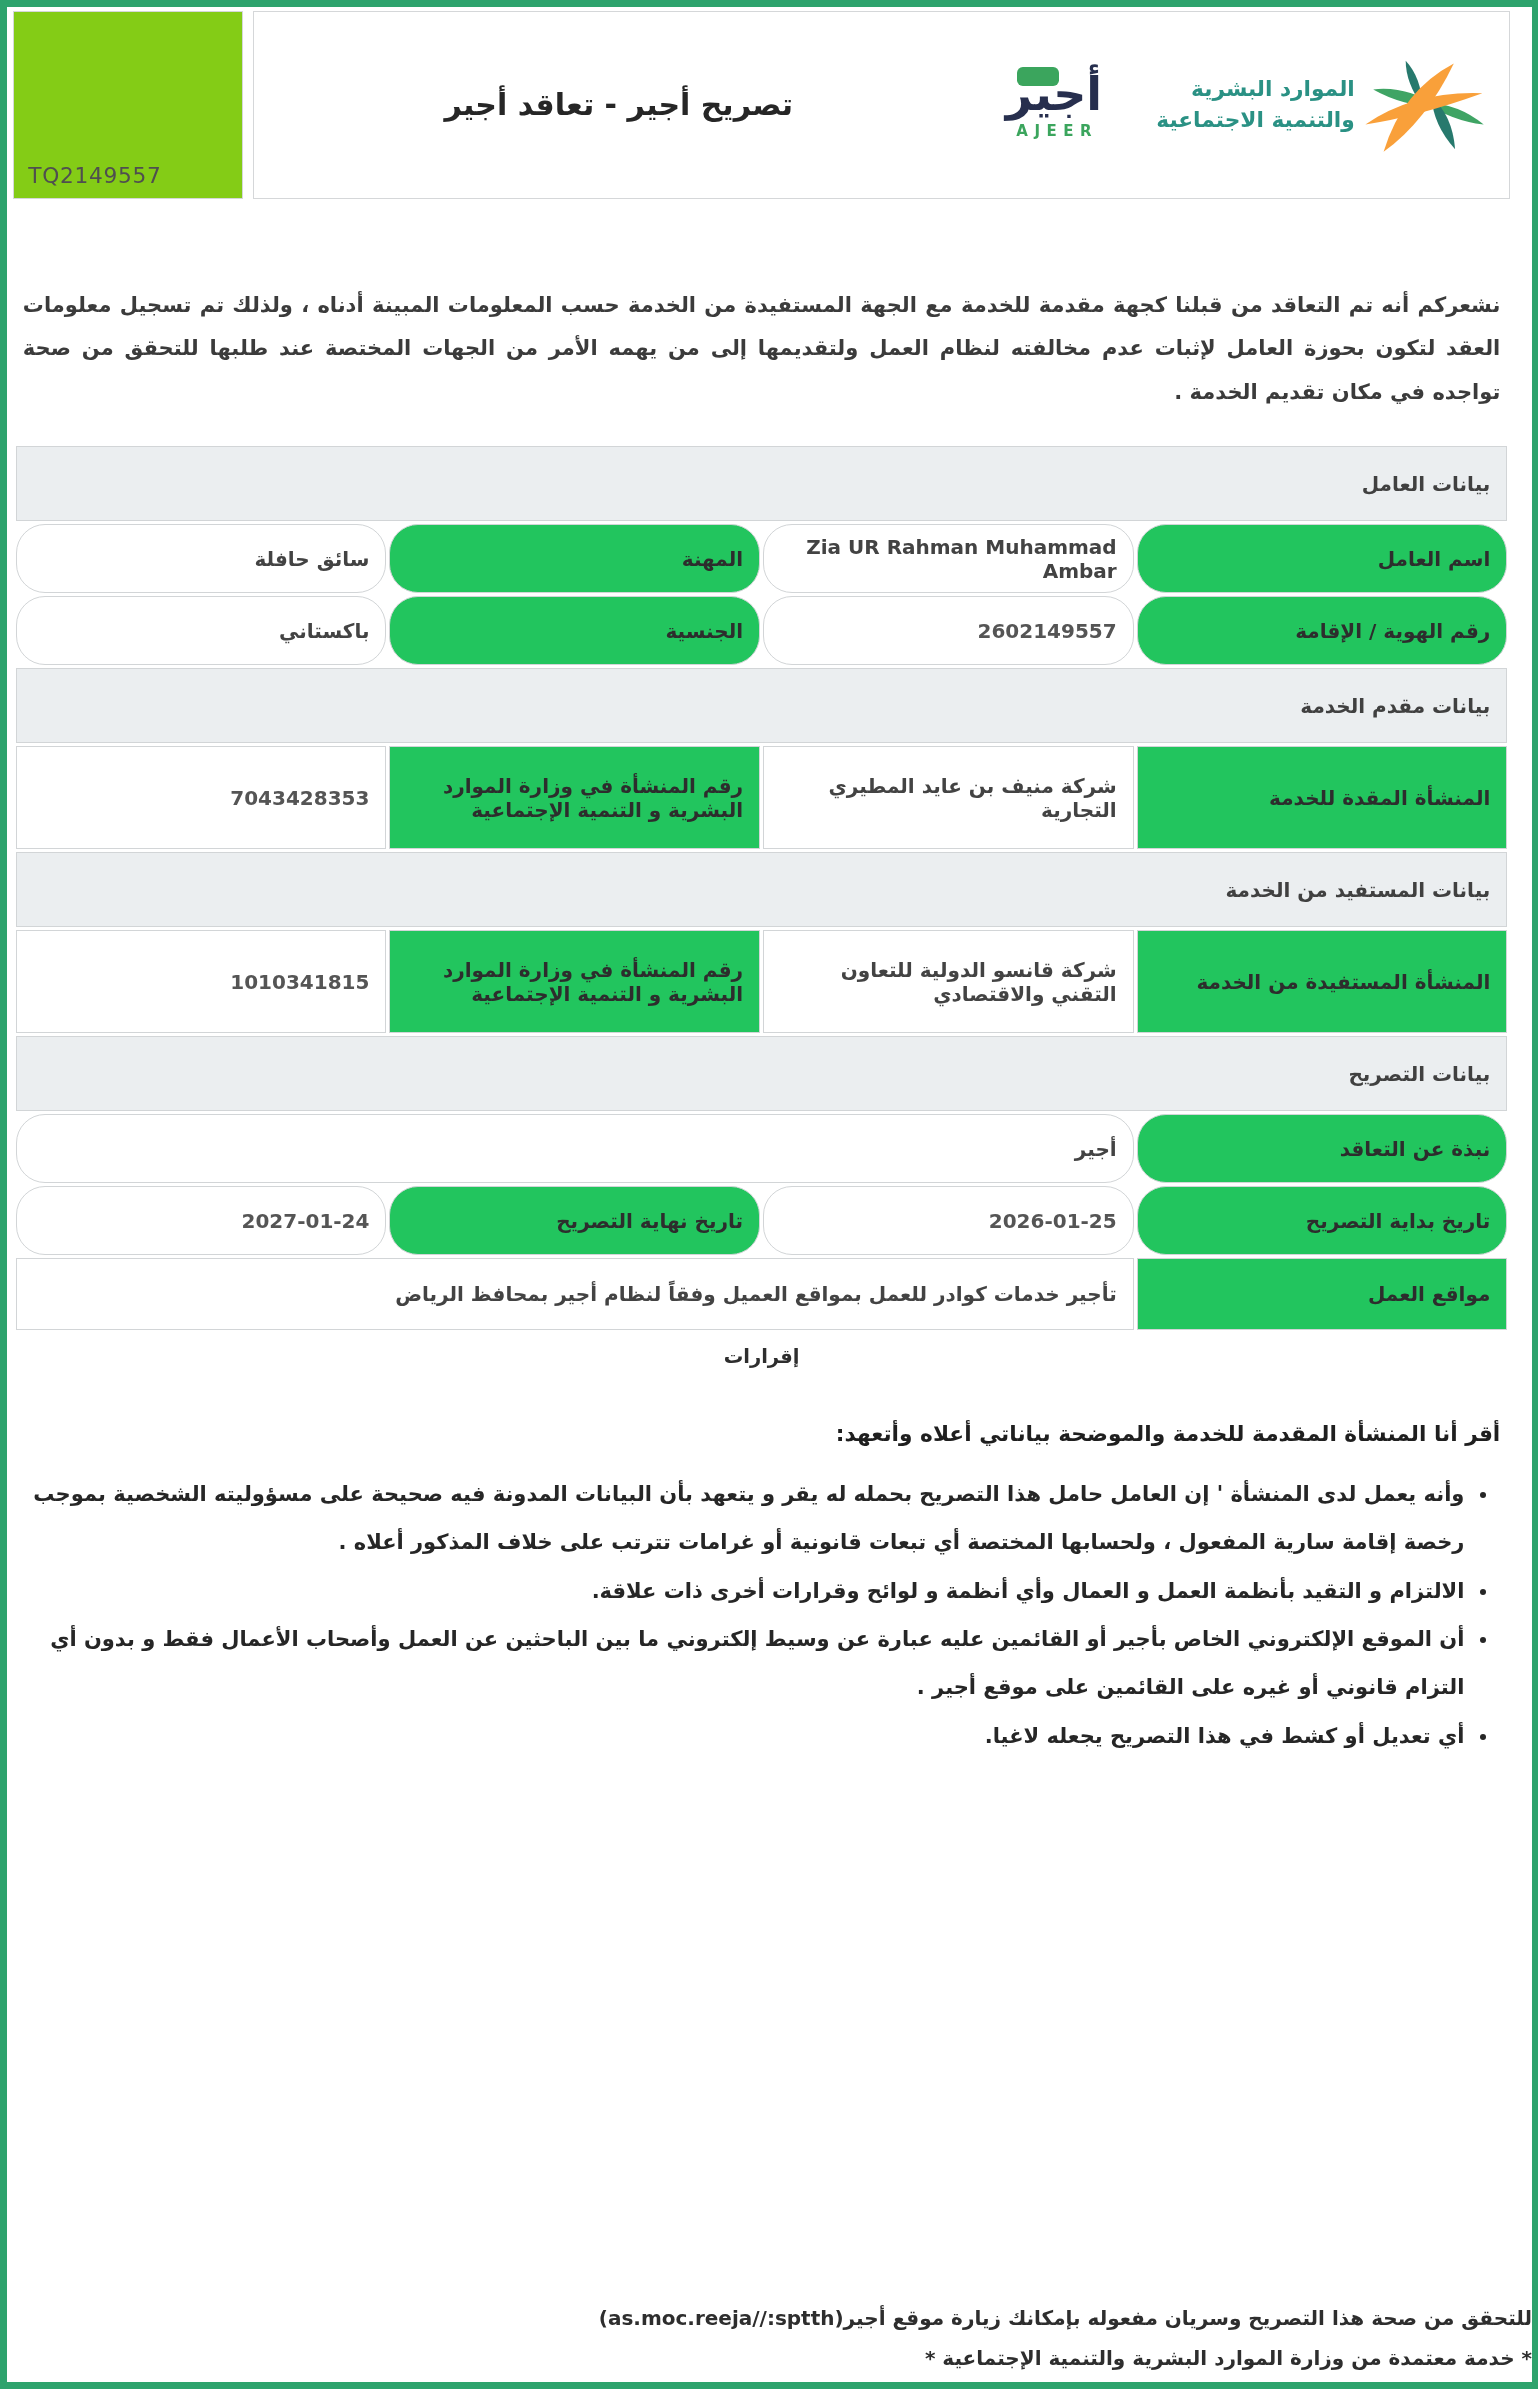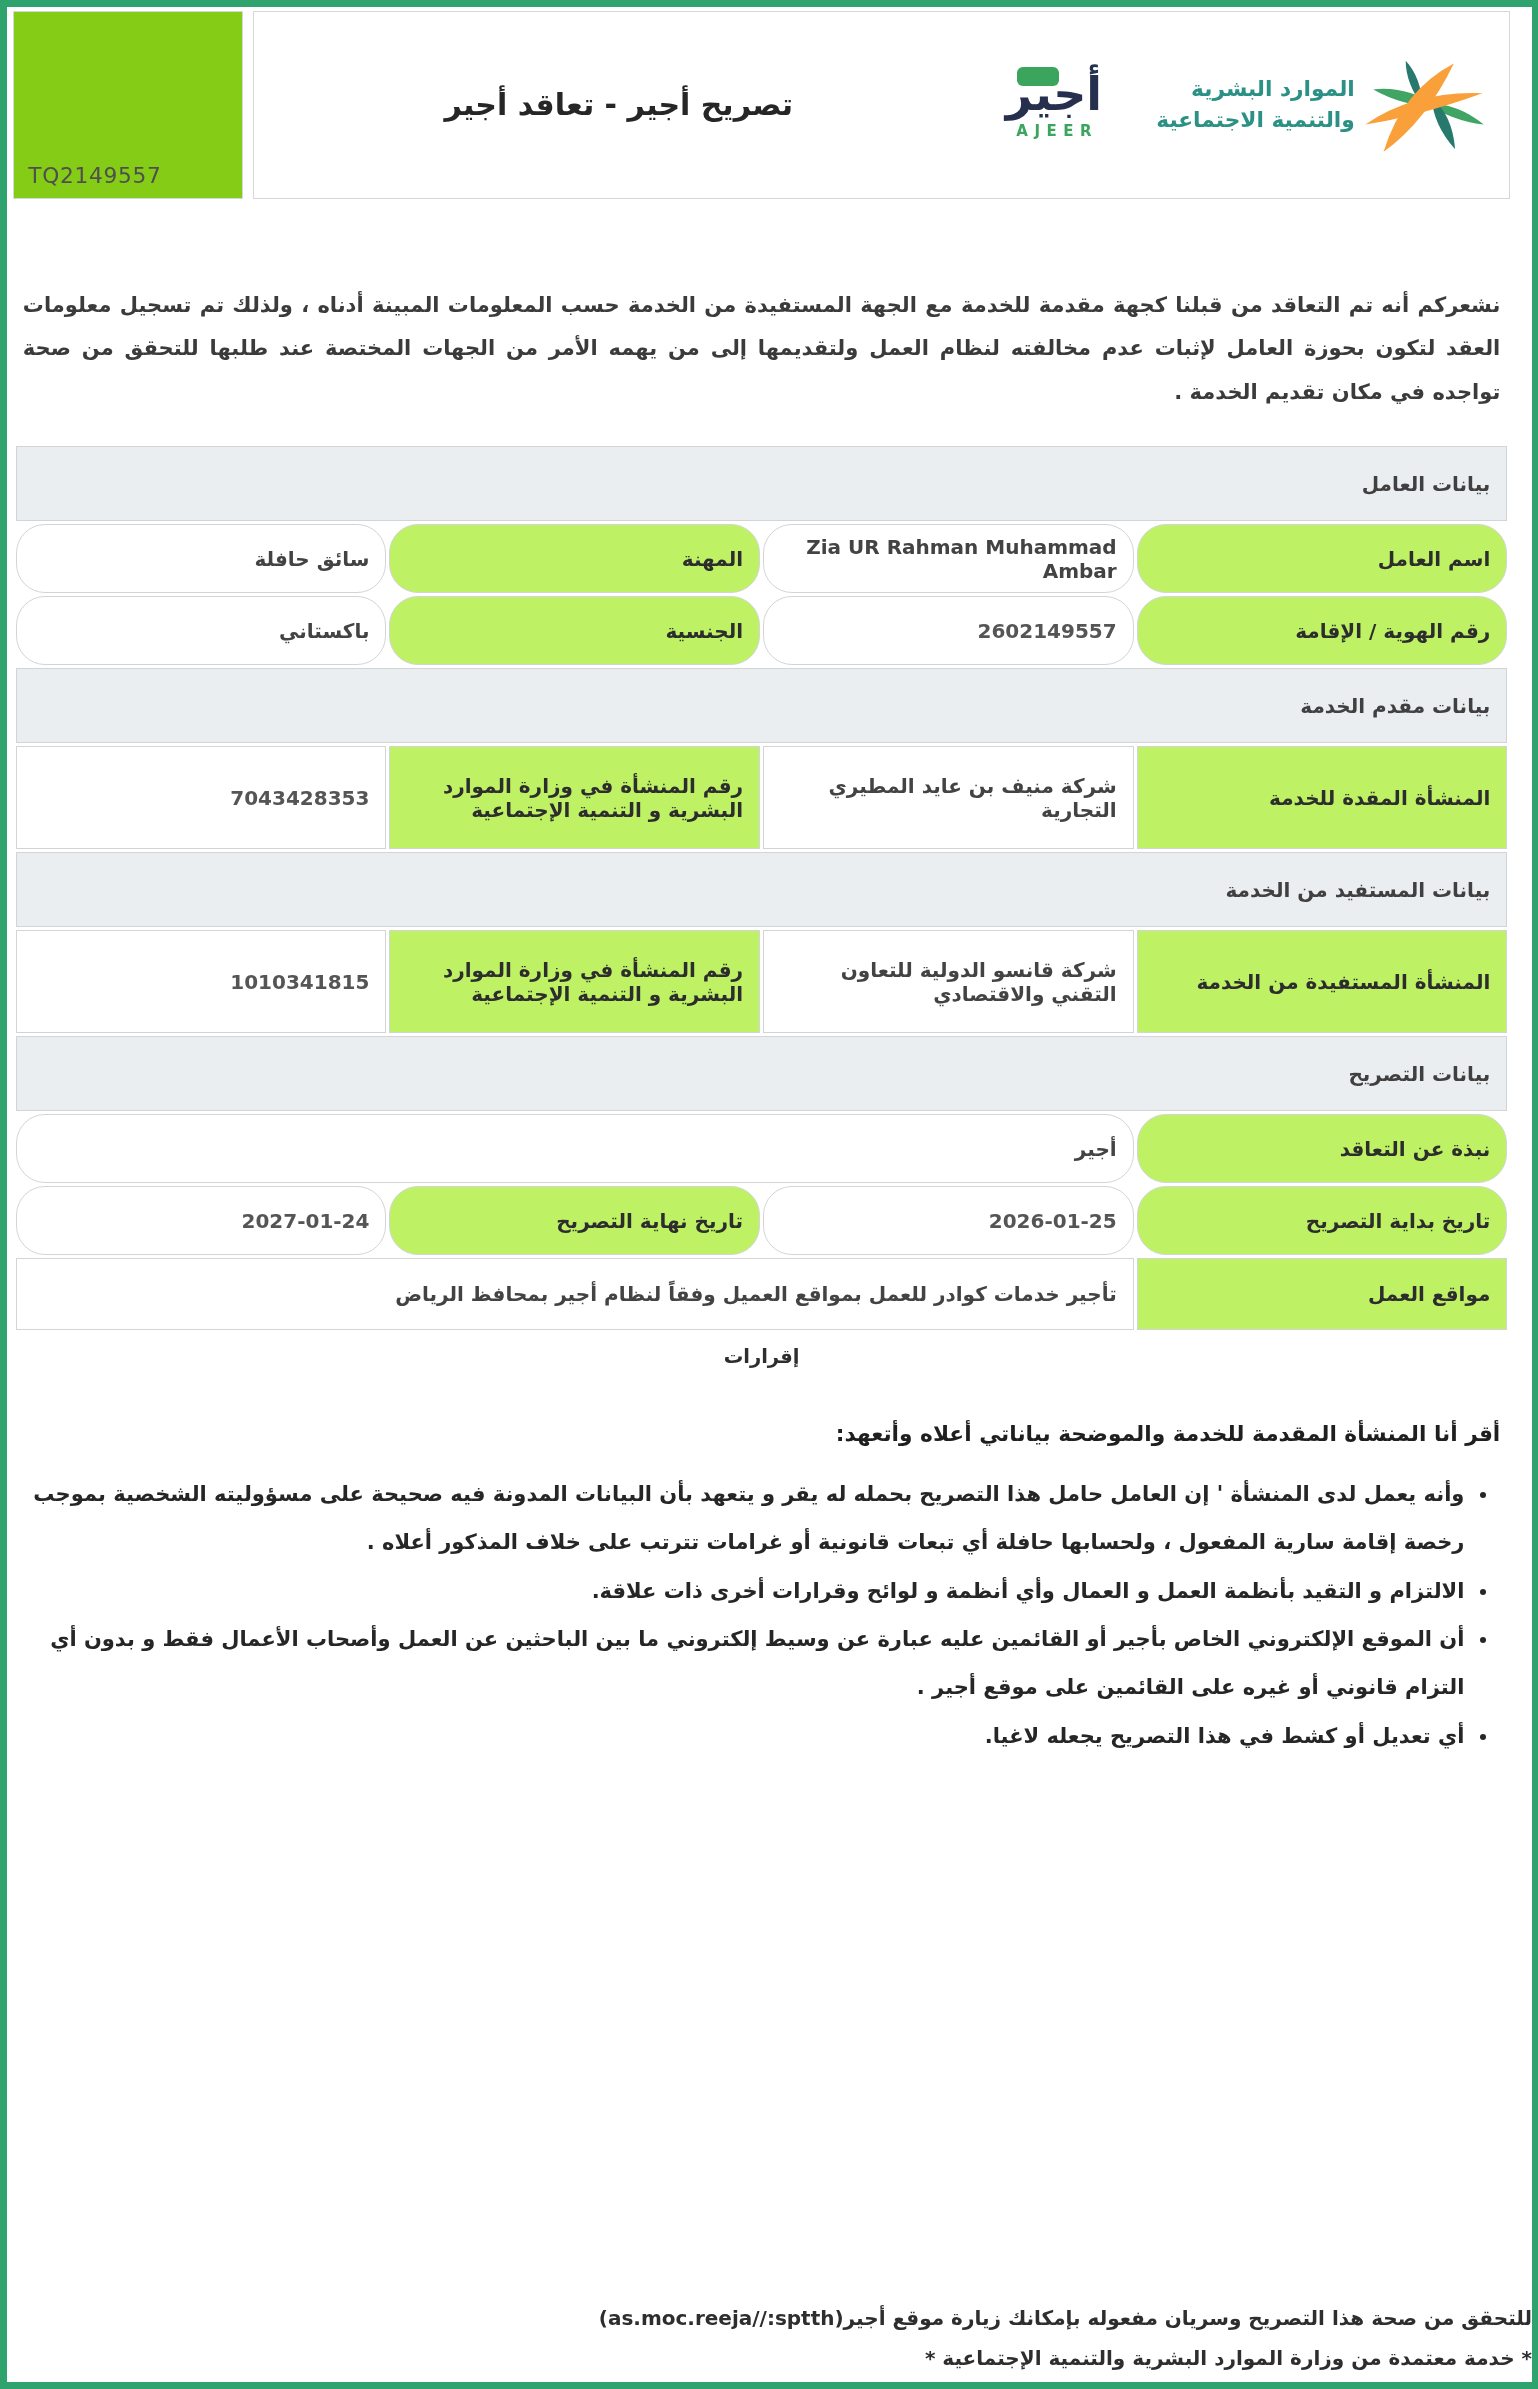--- a/index.html
+++ b/index.html
@@ -93,21 +93,21 @@
     vertical-align: middle;
     text-align: right;
     word-wrap: break-word;
   }
   td.sec {
     background: #ebeef0;
     text-align: center;
     font-size: 24px; font-weight: 700; color: #404040;
     height: 75px;
   }
-  td.lbl { background: #bef264; font-weight: 700; color: #2d2d2d; }
+  td.lbl { background: #22c55e; font-weight: 700; color: #2d2d2d; }
   td.val { background: #ffffff; font-weight: 600; color: #434343; }
   td.num { font-weight: 700; color: #555555; }
   tr.r-std td { height: 69px; border-radius: 29px; }
   tr.r-tall td { height: 103px; }
   tr.r-loc td { height: 72px; }
 
   
   .iqrarat {
     text-align: center; direction: rtl;
     margin-top: 11.6px;
@@ -233,21 +233,21 @@
         <td class="val" colspan="3">تأجير خدمات كوادر للعمل بمواقع العميل وفقاً لنظام أجير بمحافظ الرياض</td>
       </tr>
     </tbody>
       </table>
 
     <div class="iqrarat">إقرارات</div>
 
     <div class="decl">
       <div class="decl-heading">أقر أنا المنشأة المقدمة للخدمة والموضحة بياناتي أعلاه وأتعهد:</div>
       <ul class="decl-list">
-        <li>وأنه يعمل لدى المنشأة ' إن العامل حامل هذا التصريح بحمله له يقر و يتعهد بأن البيانات المدونة فيه صحيحة على مسؤوليته الشخصية بموجب رخصة إقامة سارية المفعول ، ولحسابها حافلة أي تبعات قانونية أو غرامات تترتب على خلاف المذكور أعلاه .</li>
+        <li>وأنه يعمل لدى المنشأة ' إن العامل حامل هذا التصريح بحمله له يقر و يتعهد بأن البيانات المدونة فيه صحيحة على مسؤوليته الشخصية بموجب رخصة إقامة سارية المفعول ، ولحسابها المختصة أي تبعات قانونية أو غرامات تترتب على خلاف المذكور أعلاه .</li>
         <li>الالتزام و التقيد بأنظمة العمل و العمال وأي أنظمة و لوائح وقرارات أخرى ذات علاقة.</li>
         <li>أن الموقع الإلكتروني الخاص بأجير أو القائمين عليه عبارة عن وسيط إلكتروني ما بين الباحثين عن العمل وأصحاب الأعمال فقط و بدون أي التزام قانوني أو غيره على القائمين على موقع أجير .</li>
         <li>أي تعديل أو كشط في هذا التصريح يجعله لاغيا.</li>
       </ul>
     </div>
   </div>
 
   <div class="footer">
     <div>
       <span>للتحقق من صحة هذا التصريح وسريان مفعوله بإمكانك زيارة موقع أجير</span><span dir="ltr">(as.moc.reeja//:sptth)</span>

